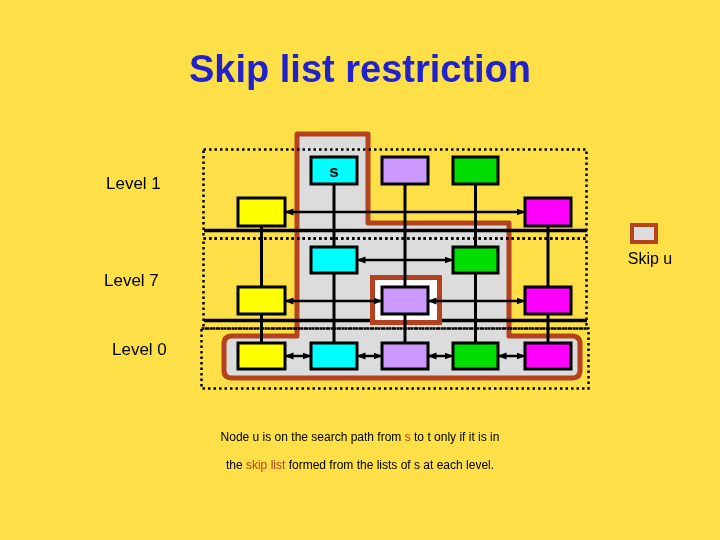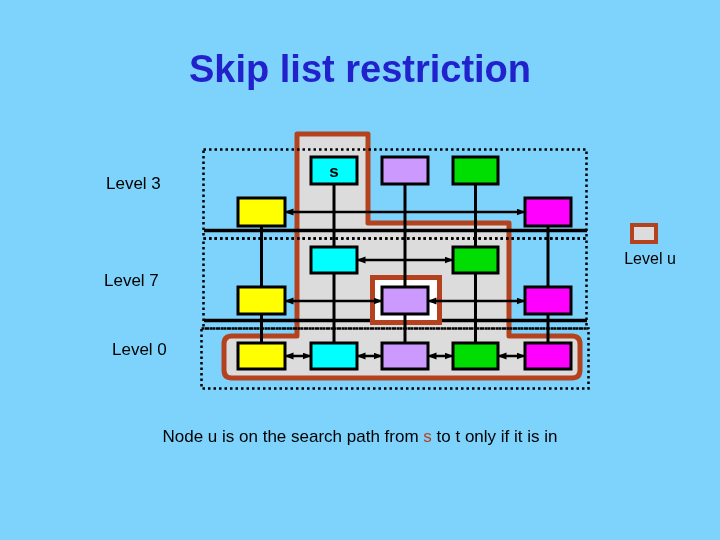--- a/index.html
+++ b/index.html
@@ -1,41 +1,41 @@
 <!DOCTYPE html>
 <html><head>
 <meta charset="utf-8">
 <style>
   html,body{margin:0;padding:0;}
   body{width:720px;height:540px;background:#ffffff;position:relative;overflow:hidden;
        font-family:"Liberation Sans", sans-serif;}
-  .slide{position:absolute;left:0;top:0;width:720px;height:540px;background:#7dd3fc;}
+  .slide{position:absolute;left:0;top:0;width:720px;height:540px;background:#fde047;}
   .title{position:absolute;left:0;top:48px;width:720px;text-align:center;
          font-size:38px;font-weight:bold;letter-spacing:0px;}
   .level-label{position:absolute;font-size:17px;color:#000;white-space:nowrap;}
   #lvl2{left:106px;top:174px;}
   #lvl1{left:104px;top:271px;}
   #lvl0{left:112px;top:340px;}
   #diagram-svg{position:absolute;left:0;top:0;width:720px;height:540px;}
   .legend-swatch{position:absolute;left:630px;top:223px;width:28px;height:21px;
                  box-sizing:border-box;}
   .legend-label{position:absolute;left:600px;top:250px;width:100px;text-align:center;
                 font-size:16px;color:#000;}
   .caption{position:absolute;left:0;top:423px;width:720px;text-align:center;
-           font-size:17px;line-height:28px;color:#000;}
+           font-size:12px;line-height:28px;color:#000;}
   .caption .line{white-space:nowrap;}
 </style>
 </head>
 <body>
 
 <div class="slide">
 
   <div class="title" id="page-title" style="color: rgb(34, 34, 204);">Skip list restriction</div>
 
-  <div class="level-label" id="lvl2">Level 3</div>
+  <div class="level-label" id="lvl2">Level 1</div>
   <div class="level-label" id="lvl1">Level 7</div>
   <div class="level-label" id="lvl0">Level 0</div>
 
   <svg id="diagram-svg" viewBox="0 0 720 540" xmlns="http://www.w3.org/2000/svg">
     <defs>
       <marker id="ah" markerWidth="9" markerHeight="8" refX="8.5" refY="3.5" orient="auto-start-reverse" markerUnits="userSpaceOnUse">
         <path d="M0,0 L9,3.5 L0,7 Z" fill="#000"></path>
       </marker>
     </defs>
 
@@ -76,19 +76,20 @@
       <rect x="382" y="287" width="46" height="27" fill="#cc99ff" stroke="#000000" stroke-width="3"></rect>
       <rect x="525" y="287" width="46" height="27" fill="#ff00ff" stroke="#000000" stroke-width="3"></rect>
       <rect x="238" y="343" width="47" height="26" fill="#ffff00" stroke="#000000" stroke-width="3"></rect>
       <rect x="311" y="343" width="46" height="26" fill="#00ffff" stroke="#000000" stroke-width="3"></rect>
       <rect x="382" y="343" width="46" height="26" fill="#cc99ff" stroke="#000000" stroke-width="3"></rect>
       <rect x="453" y="343" width="45" height="26" fill="#00dd00" stroke="#000000" stroke-width="3"></rect>
       <rect x="525" y="343" width="46" height="26" fill="#ff00ff" stroke="#000000" stroke-width="3"></rect>
     </svg>
 
   <div class="legend-swatch" id="legend-swatch" style="background: rgb(220, 220, 220); border: 4px solid rgb(181, 66, 30);"></div>
-  <div class="legend-label">Level u</div>
+  <div class="legend-label">Skip u</div>
 
   <div class="caption">
     <div class="line"><span>Node u is on the search path from </span><span class="accent" style="color: rgb(181, 66, 30);">s</span><span> to t only if it is in</span></div>
+    <div class="line"><span>the </span><span class="accent" style="color: rgb(181, 66, 30);">skip list</span><span> formed from the lists of s at each level.</span></div>
   </div>
 
 </div>
 
 </body></html>

